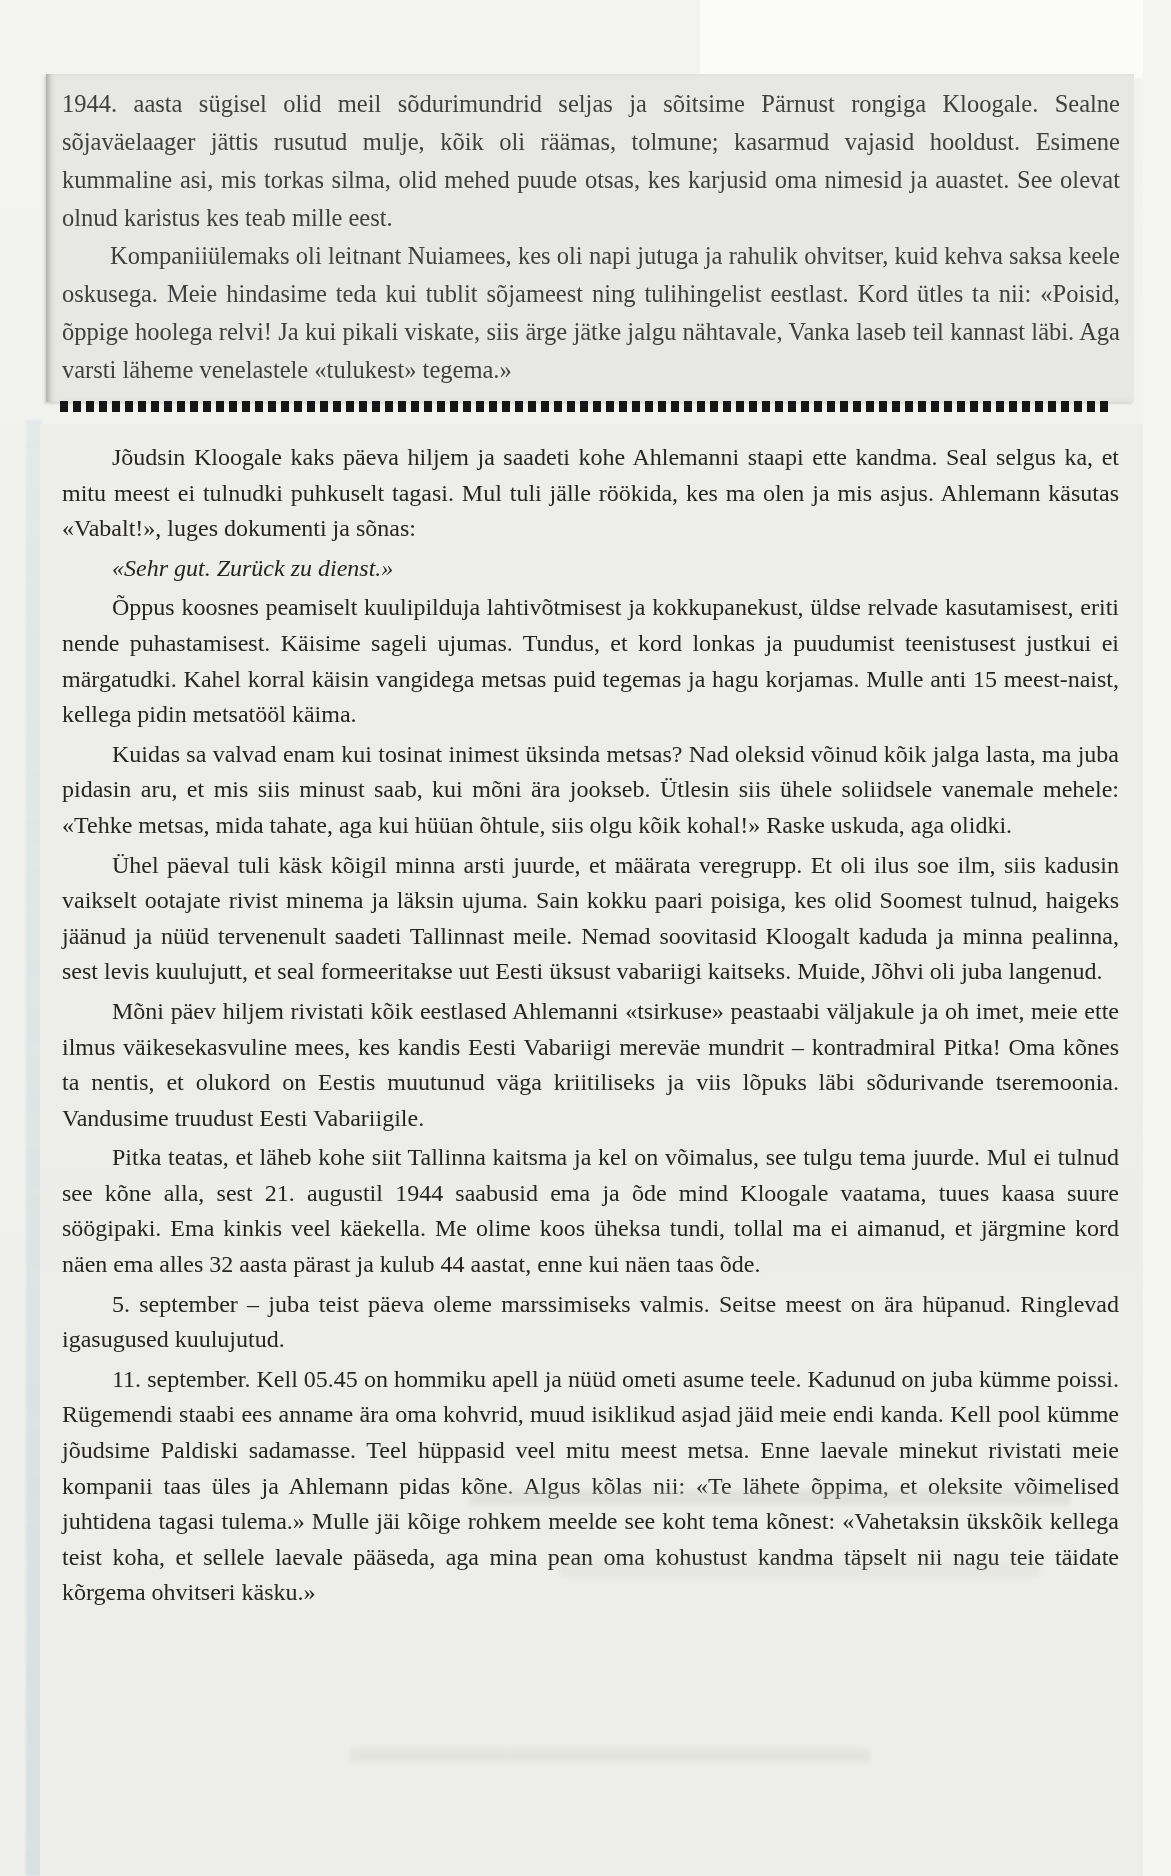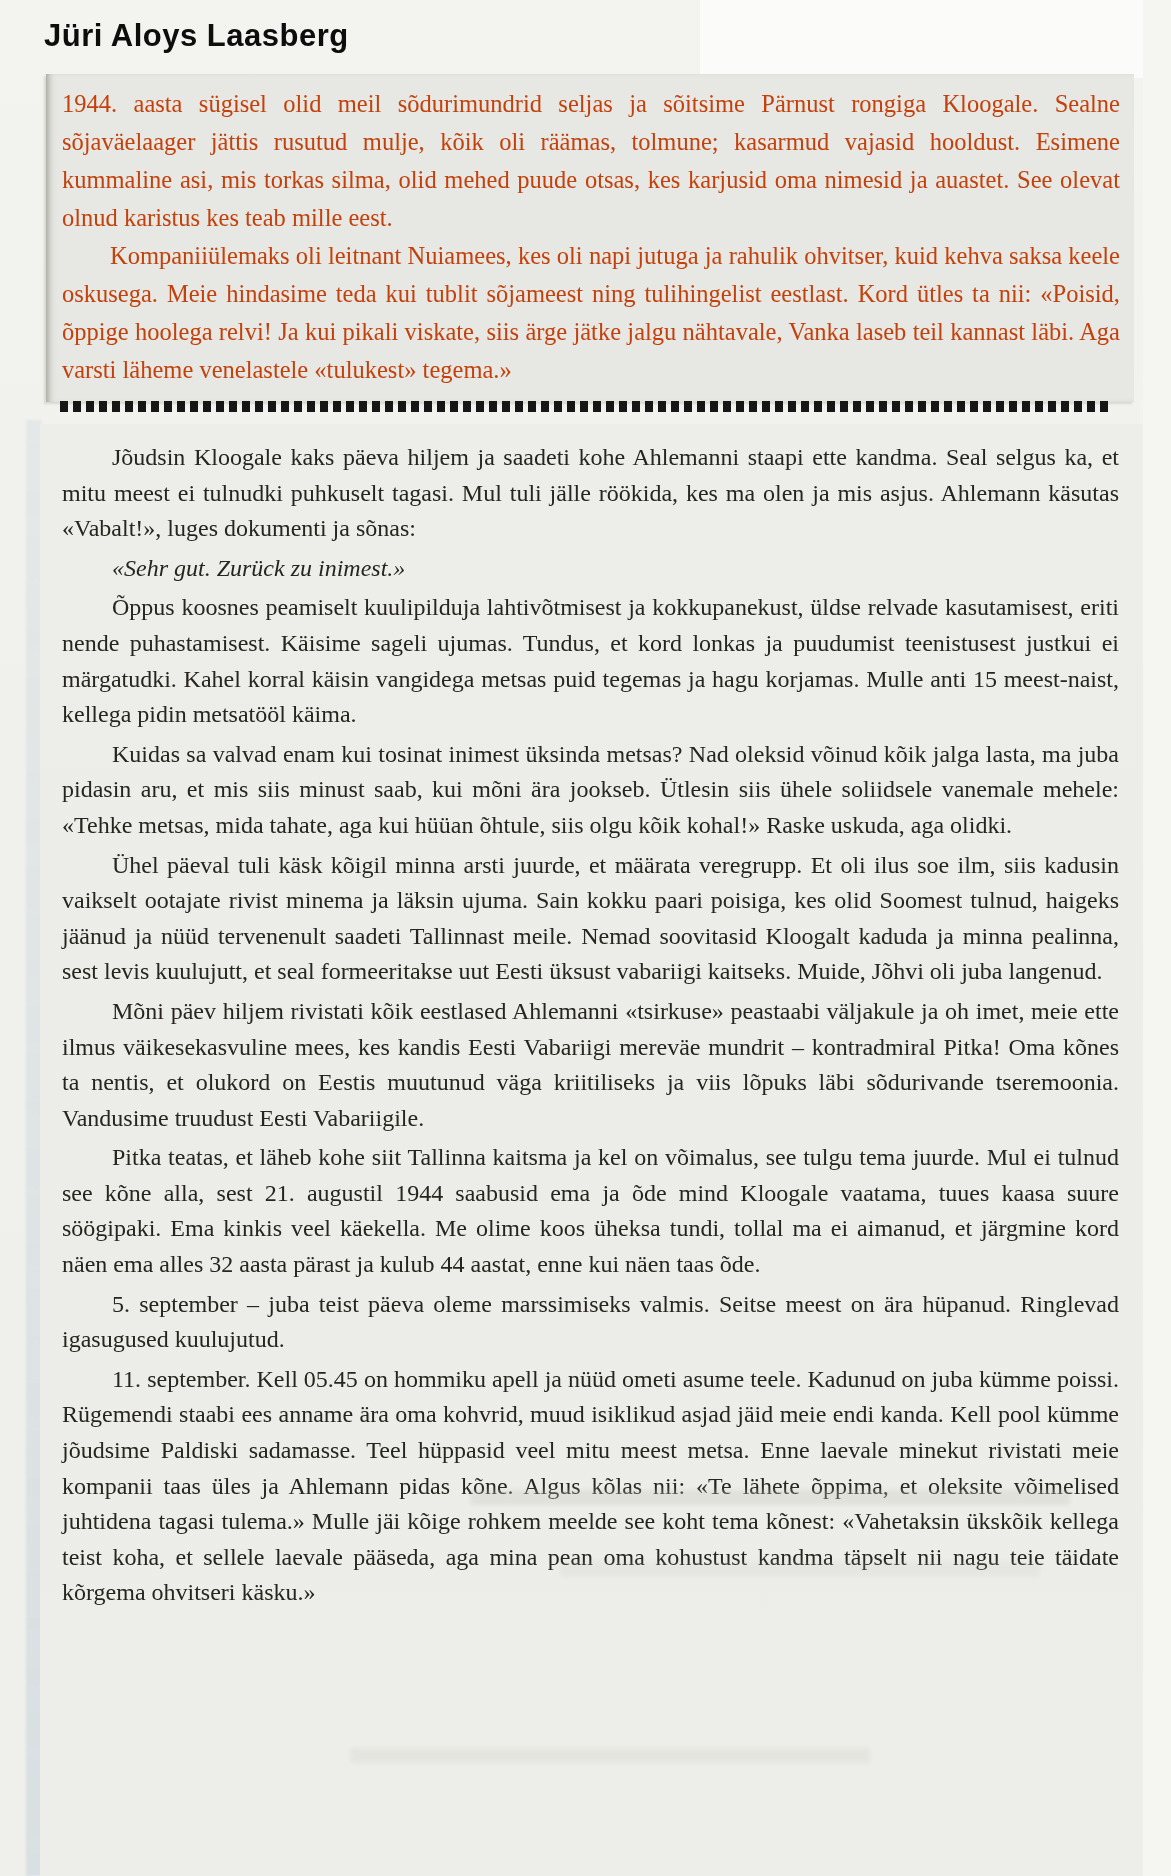--- a/index.html
+++ b/index.html
@@ -34,21 +34,21 @@
     font-family: "Liberation Sans", sans-serif;
     font-size: 31px; font-weight: 600; letter-spacing: 0.5px;
     color: #0d0d0c;
   }
   .intro-block {
     position: absolute; left: 46px; top: 74px; width: 1088px;
     box-sizing: border-box;
     background: #e7e7e3;
     padding: 11px 14px 13px 16px;
     box-shadow: inset 7px 0 7px -5px rgba(95,95,85,0.55), -2px 2px 2px rgba(140,140,130,0.25);
-    color: #c2410c;
+    color: #404040;
   }
   .intro-block p {
     margin: 0;
     font-size: 24.5px; line-height: 38px;
     text-align: justify;
   }
   .divider {
     position: absolute; left: 60px; top: 401px; width: 1052px; height: 11px;
     background: repeating-linear-gradient(90deg, #161616 0px, #161616 8px, transparent 8px, transparent 13px);
   }
@@ -88,32 +88,31 @@
 <div class="page">
 
   <div class="corner-light"></div>
   <div class="right-margin"></div>
   <div class="left-edge"></div>
 
   <div class="smudge s1"></div>
   <div class="smudge s2"></div>
   <div class="smudge s3"></div>
 
-  <div class="heading">Jüri Aloys Laasberg</div>
 
   <div class="intro-block">
     <p class="no-indent">1944. aasta sügisel olid meil sõdurimundrid seljas ja sõitsime Pärnust rongiga Kloogale. Sealne sõjaväelaager jättis rusutud mulje, kõik oli räämas, tolmune; kasarmud vajasid hooldust. Esimene kummaline asi, mis torkas silma, olid mehed puude otsas, kes karjusid oma nimesid ja auastet. See olevat olnud karistus kes teab mille eest.</p>
     <p style="text-indent:48px">Kompaniiülemaks oli leitnant Nuiamees, kes oli napi jutuga ja rahulik ohvitser, kuid kehva saksa keele oskusega. Meie hindasime teda kui tublit sõjameest ning tulihingelist eestlast. Kord ütles ta nii: «Poisid, õppige hoolega relvi! Ja kui pikali viskate, siis ärge jätke jalgu nähtavale, Vanka laseb teil kannast läbi. Aga varsti läheme venelastele «tulukest» tegema.»</p>
   </div>
 
   <div class="divider"></div>
 
   <div class="body-block">
     <p>Jõudsin Kloogale kaks päeva hiljem ja saadeti kohe Ahlemanni staapi ette kandma. Seal selgus ka, et mitu meest ei tulnudki puhkuselt tagasi. Mul tuli jälle röökida, kes ma olen ja mis asjus. Ahlemann käsutas «Vabalt!», luges dokumenti ja sõnas:</p>
-    <p class="italic">«Sehr gut. Zurück zu inimest.»</p>
+    <p class="italic">«Sehr gut. Zurück zu dienst.»</p>
     <p>Õppus koosnes peamiselt kuulipilduja lahtivõtmisest ja kokkupanekust, üldse relvade kasutamisest, eriti nende puhastamisest. Käisime sageli ujumas. Tundus, et kord lonkas ja puudumist teenistusest justkui ei märgatudki. Kahel korral käisin vangidega metsas puid tegemas ja hagu korjamas. Mulle anti 15 meest-naist, kellega pidin metsatööl käima.</p>
     <p>Kuidas sa valvad enam kui tosinat inimest üksinda metsas? Nad oleksid võinud kõik jalga lasta, ma juba pidasin aru, et mis siis minust saab, kui mõni ära jookseb. Ütlesin siis ühele soliidsele vanemale mehele: «Tehke metsas, mida tahate, aga kui hüüan õhtule, siis olgu kõik kohal!» Raske uskuda, aga olidki.</p>
     <p>Ühel päeval tuli käsk kõigil minna arsti juurde, et määrata veregrupp. Et oli ilus soe ilm, siis kadusin vaikselt ootajate rivist minema ja läksin ujuma. Sain kokku paari poisiga, kes olid Soomest tulnud, haigeks jäänud ja nüüd tervenenult saadeti Tallinnast meile. Nemad soovitasid Kloogalt kaduda ja minna pealinna, sest levis kuulujutt, et seal formeeritakse uut Eesti üksust vabariigi kaitseks. Muide, Jõhvi oli juba langenud.</p>
     <p>Mõni päev hiljem rivistati kõik eestlased Ahlemanni «tsirkuse» peastaabi väljakule ja oh imet, meie ette ilmus väikesekasvuline mees, kes kandis Eesti Vabariigi mereväe mundrit – kontradmiral Pitka! Oma kõnes ta nentis, et olukord on Eestis muutunud väga kriitiliseks ja viis lõpuks läbi sõdurivande tseremoonia. Vandusime truudust Eesti Vabariigile.</p>
     <p>Pitka teatas, et läheb kohe siit Tallinna kaitsma ja kel on võimalus, see tulgu tema juurde. Mul ei tulnud see kõne alla, sest 21. augustil 1944 saabusid ema ja õde mind Kloogale vaatama, tuues kaasa suure söögipaki. Ema kinkis veel käekella. Me olime koos üheksa tundi, tollal ma ei aimanud, et järgmine kord näen ema alles 32 aasta pärast ja kulub 44 aastat, enne kui näen taas õde.</p>
     <p>5. september – juba teist päeva oleme marssimiseks valmis. Seitse meest on ära hüpanud. Ringlevad igasugused kuulujutud.</p>
     <p>11. september. Kell 05.45 on hommiku apell ja nüüd ometi asume teele. Kadunud on juba kümme poissi. Rügemendi staabi ees anname ära oma kohvrid, muud isiklikud asjad jäid meie endi kanda. Kell pool kümme jõudsime Paldiski sadamasse. Teel hüppasid veel mitu meest metsa. Enne laevale minekut rivistati meie kompanii taas üles ja Ahlemann pidas kõne. Algus kõlas nii: «Te lähete õppima, et oleksite võimelised juhtidena tagasi tulema.» Mulle jäi kõige rohkem meelde see koht tema kõnest: «Vahetaksin ükskõik kellega teist koha, et sellele laevale pääseda, aga mina pean oma kohustust kandma täpselt nii nagu teie täidate kõrgema ohvitseri käsku.»</p>
   </div>
 
   <div class="smudge s4"></div>

